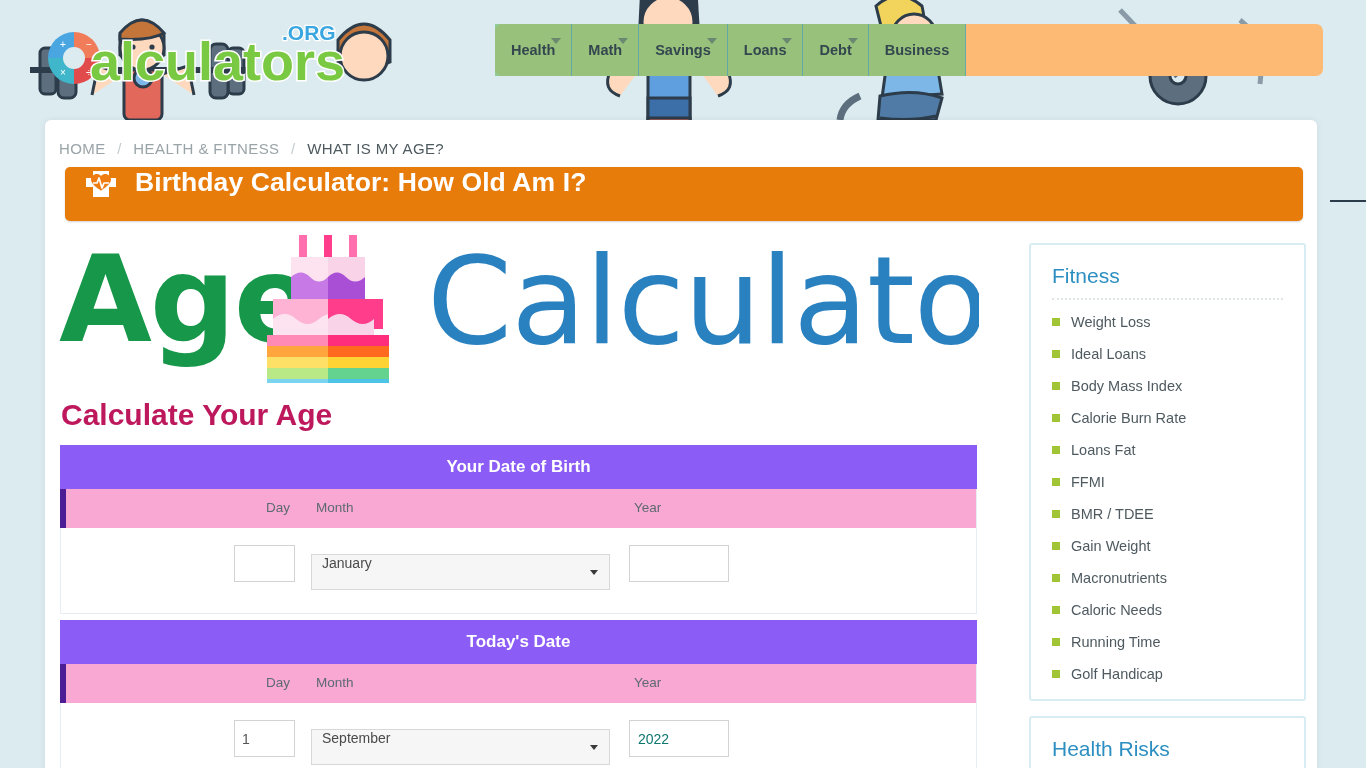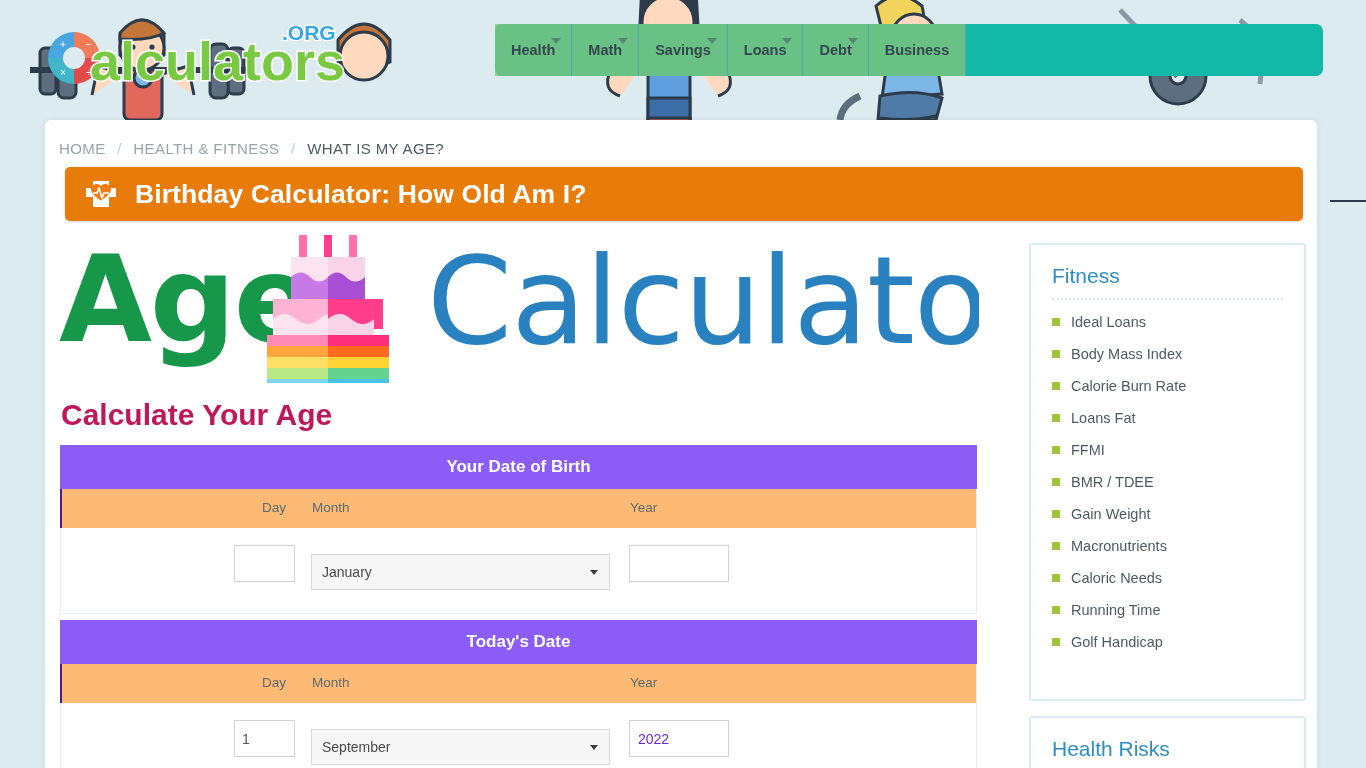--- a/index.html
+++ b/index.html
@@ -16,21 +16,21 @@
   .bg-art svg { position: absolute; top: 0; left: 0; }
 
   
   .logo { position: absolute; left: 38px; top: 8px; width: 320px; height: 100px; }
   .logo svg { display: block; }
 
   
   .navbar {
     position: absolute; left: 495px; top: 24px;
     width: 828px; height: 52px;
-    background: #14b8a6;
+    background: #fdba74;
     border-radius: 7px;
   }
   .navlist { position: absolute; left: 0; top: 0; display: flex; height: 52px; }
   .navitem {
     position: relative;
     display: flex; align-items: center; justify-content: center;
     height: 52px;
     padding: 0 16px;
     color: #34474f;
     font-size: 14.5px;
@@ -68,21 +68,21 @@
   .breadcrumb .crumb { color: #9aa4a8; cursor: pointer; }
   .breadcrumb .crumb.current { color: #4e5a5f; cursor: default; }
   .breadcrumb .sep { color: #c3ccd0; margin: 0 7px; }
 
   
   .titlebar {
     position: absolute; left: 20px; top: 47px;
     width: 1238px; height: 54px;
     background: #e87c0a;
     border-radius: 5px;
-    display: flex; align-items: center;
+    display: flex; 
     box-shadow: 0 1px 2px rgba(0,0,0,0.18);
   }
   .titlebar .ico { width: 40px; height: 34px; margin-left: 16px; flex: none; }
   .titlebar .ttl {
     margin-left: 14px;
     color: #fff;
     font-size: 26.5px;
     font-weight: bold;
     letter-spacing: .1px;
   }
@@ -99,22 +99,22 @@
   
   .ftable { position: absolute; left: 15px; width: 917px; }
   .ftable.birth { top: 325px; }
   .ftable.today { top: 500px; }
   .ftable .thead {
     height: 44px; background: #8b5cf6;
     display: flex; align-items: center; justify-content: center;
     color: #ffffff; font-size: 17px; font-weight: bold;
   }
   .ftable .labelrow {
-    height: 39px; background: #fdba74;
-    border-left: 2px solid #4c1d95; border-right: 1px solid #e6eef3;
+    height: 39px; background: #f9a8d4;
+    border-left: 6px solid #4c1d95; border-right: 1px solid #e6eef3;
     position: relative;
     padding-left: 40px;
   }
   .ftable .labelrow span {
     position: absolute; top: 11px;
     font-size: 13.5px; color: #5d6a70;
   }
   .ftable .inputrow {
     height: 86px; background: #ffffff;
     border: 1px solid #e6eef3; border-top: none;
@@ -131,35 +131,35 @@
     font-size: 14px; color: #555;
     padding: 0 7px;
     font-family: "Liberation Sans", sans-serif;
   }
   .in-month {
     position: absolute; left: 250px; top: 26px;
     width: 299px; height: 36px;
     border: 1px solid #d8d8d8; background: #f6f6f6;
     color: #4a4a4a; font-size: 14px;
     padding-left: 10px;
-    display: flex; align-items: center;
+    display: flex; align-items: flex-start;
     cursor: pointer;
   }
   .in-month .arw {
     position: absolute; right: 11px; top: 15px;
     width: 0; height: 0;
     border-left: 4px solid transparent;
     border-right: 4px solid transparent;
     border-top: 5px solid #3a3a3a;
   }
   .in-year {
     position: absolute; left: 568px; top: 17px;
     width: 100px; height: 37px;
     border: 1px solid #d3d3d3; background: #fff;
-    font-size: 14px; color: #6d28d9;
+    font-size: 14px; color: #0f766e;
     padding: 0 8px;
     font-family: "Liberation Sans", sans-serif;
   }
 
   
   .sbbox {
     position: absolute; left: 984px;
     width: 277px;
     background: #ffffff;
     border: 2px solid #d8ecf3;
@@ -396,20 +396,24 @@
         <input class="in-year" type="text" value="2022" style="">
       </div>
     </div>
 
     <aside class="sbbox fitness">
       <div class="sbtitle">Fitness</div>
       <div class="sbrule"></div>
       <ul class="sblist">
         <li>
             <i class="bul"></i>
+            <span>Weight Loss</span>
+          </li>
+        <li>
+            <i class="bul"></i>
             <span>Ideal Loans</span>
           </li>
         <li>
             <i class="bul"></i>
             <span>Body Mass Index</span>
           </li>
         <li>
             <i class="bul"></i>
             <span>Calorie Burn Rate</span>
           </li>

